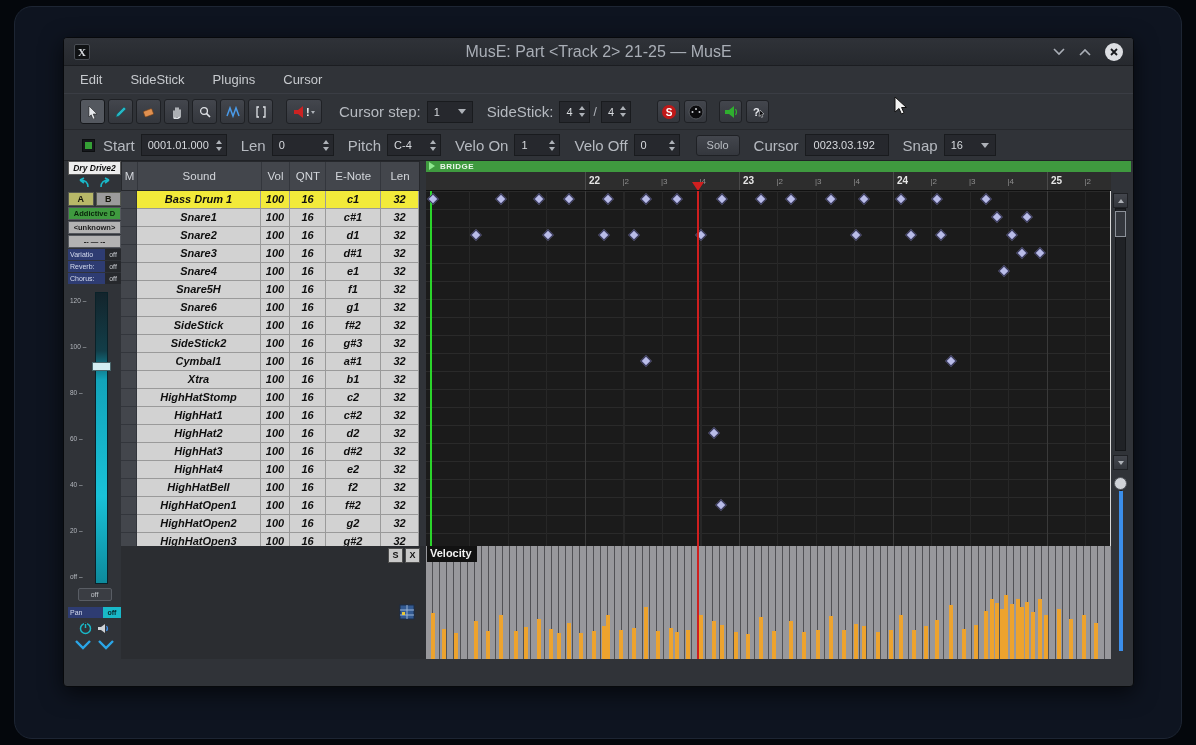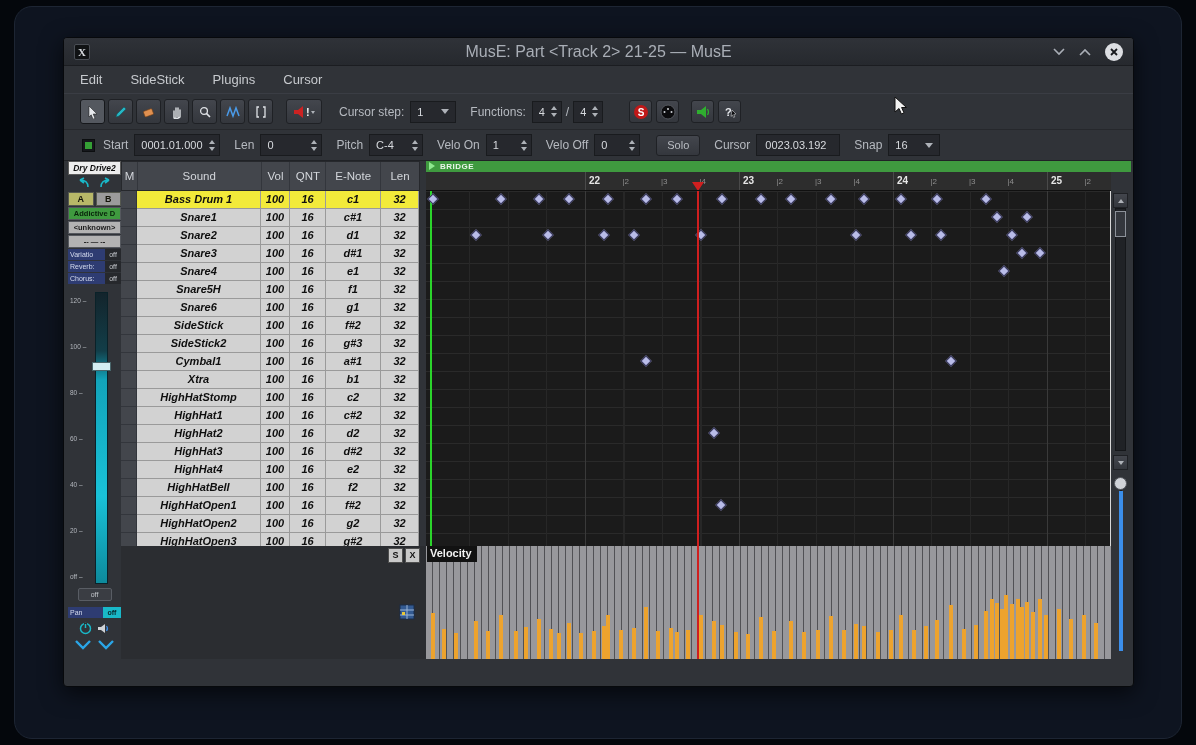--- a/index.html
+++ b/index.html
@@ -29,21 +29,21 @@
              align-items:center; gap:28px; padding-left:16px; color:#c7cace; font-size:13px; }
 
   
   .toolbar1 { position:absolute; left:0; top:55px; right:0; height:37px;
               border-top:1px solid #3a3d44; border-bottom:1px solid #26282c;
               display:flex; align-items:center; padding-left:16px; }
   .tbtn { width:25px; height:25px; margin-right:3px; background:linear-gradient(#43464d,#34373d);
           border:1px solid #1f2125; border-radius:3px; display:flex; align-items:center; justify-content:center; }
   .tbtn.active { background:#54585f; border-color:#16181b; }
   .tbtn.wide { width:36px; }
-  .lbl { color:#b6bac0; font-size:12px; margin:0 6px 0 14px; white-space:nowrap; }
+  .lbl { color:#b6bac0; font-size:15px; margin:0 6px 0 14px; white-space:nowrap; }
   .dd { height:22px; background:#26282d; border:1px solid #191b1e; color:#d7dade; font-size:11px;
         display:flex; align-items:center; padding:0 6px; gap:8px; }
   .caret { width:0; height:0; border-left:4px solid transparent; border-right:4px solid transparent;
            border-top:5px solid #aeb2b8; }
   .spin { height:22px; background:#26282d; border:1px solid #191b1e; color:#d7dade; font-size:11px;
           display:flex; align-items:center; padding:0 4px 0 6px; gap:6px; }
   .spin .arrs { display:flex; flex-direction:column; gap:3px; }
   .tu { width:0;height:0;border-left:3px solid transparent;border-right:3px solid transparent;border-bottom:4px solid #aeb2b8; }
   .td { width:0;height:0;border-left:3px solid transparent;border-right:3px solid transparent;border-top:4px solid #aeb2b8; }
   .sep { color:#b6bac0; font-size:12px; margin:0 4px; }
@@ -253,21 +253,21 @@
         <path d="M19,7 L23,7 L21,10 Z" fill="#aeb2b8"></path>
       </svg>
     </div>
 
     <span class="lbl">Cursor step:</span>
     <div class="dd" style="width:46px;">
       <span>1</span>
       <span class="caret" style="margin-left:auto"></span>
     </div>
 
-    <span class="lbl">Functions:</span>
+    <span class="lbl">SideStick:</span>
     <div class="spin">
       <span>4</span>
       <span class="arrs">
           <span class="tu"></span>
           <span class="td"></span>
         </span>
     </div>
     <span class="sep">/</span>
     <div class="spin">
       <span>4</span>

